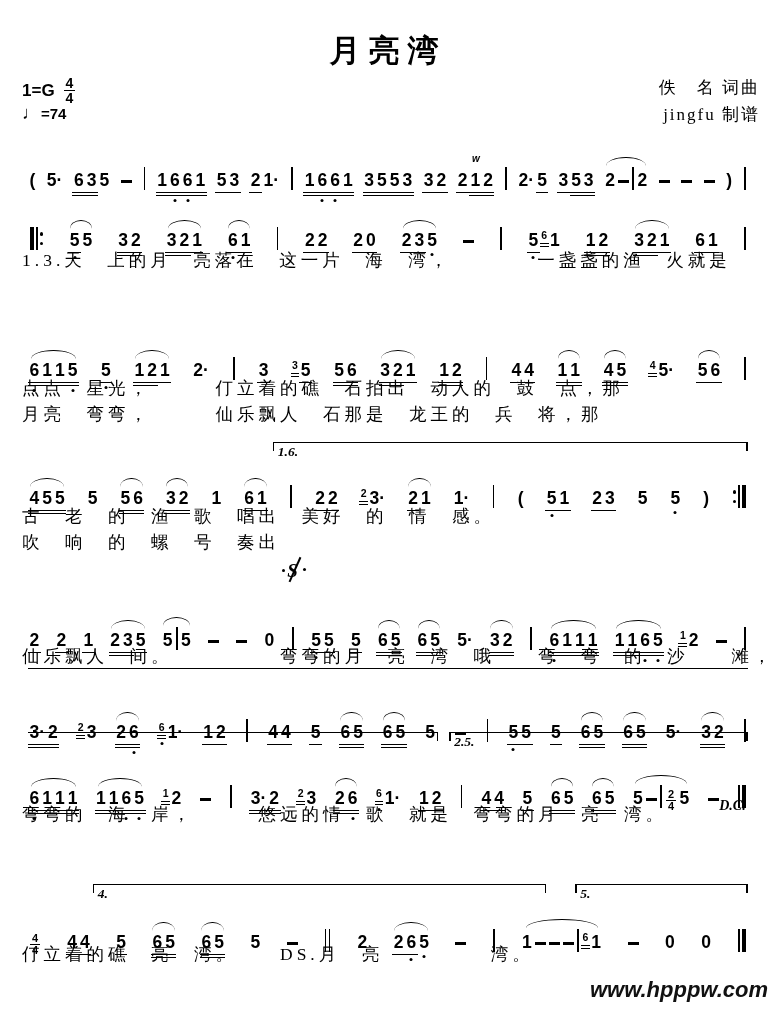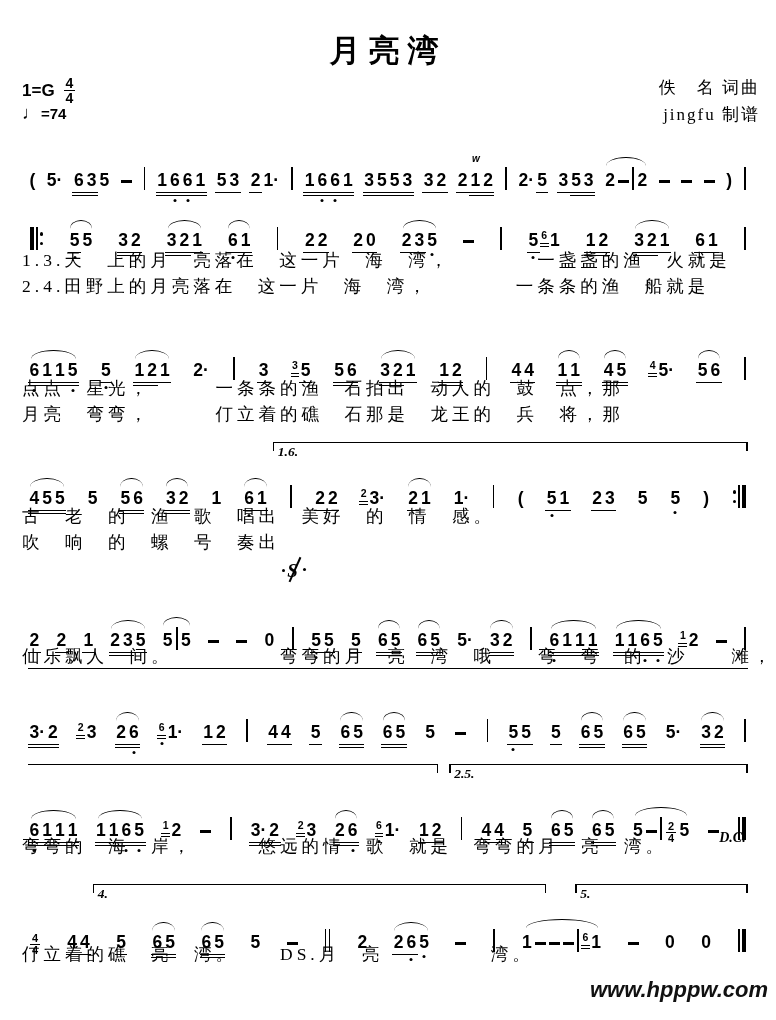--- a/index.html
+++ b/index.html
@@ -268,21 +268,20 @@
           <span class="tk">6<i class="ul" style="bottom: -3.2px;"></i><i class="ldot" style="bottom: -9.2px;"></i></span>
           <span class="tk">1<i class="ul" style="bottom: -3.2px;"></i></span>
         </span>
         <span class="grp">
           <span class="bar">
             <i class="bl"></i>
           </span>
         </span>
       </div>
       <div class="lyr" style="top: 48px;">1.3.天　上的月　亮落在　这一片　海　湾，　　　　一盏盏的渔　火就是</div>
-      <div class="lyr" style="top: 74px;">2.4.田野上的月亮落在　这一片　海　湾，　　　　一条条的渔　船就是</div>
     </div>
     <div class="sys" style="top: 330px;">
       <div class="notation">
         <span class="grp">
           <i class="arc"></i>
           <span class="tk">6<i class="ul" style="bottom: -3.2px;"></i><i class="ul" style="bottom: -6.4px;"></i><i class="ldot" style="bottom: -12.4px;"></i></span>
           <span class="tk">1<i class="ul" style="bottom: -3.2px;"></i><i class="ul" style="bottom: -6.4px;"></i></span>
           <span class="tk">1<i class="ul" style="bottom: -3.2px;"></i><i class="ul" style="bottom: -6.4px;"></i></span>
           <span class="tk">5<i class="ul" style="bottom: -3.2px;"></i><i class="ul" style="bottom: -6.4px;"></i><i class="ldot" style="bottom: -12.4px;"></i></span>
         </span>
@@ -351,22 +350,22 @@
           <i class="arc"></i>
           <span class="tk">5<i class="ul" style="bottom: -3.2px;"></i></span>
           <span class="tk">6<i class="ul" style="bottom: -3.2px;"></i></span>
         </span>
         <span class="grp">
           <span class="bar">
             <i class="bl"></i>
           </span>
         </span>
       </div>
-      <div class="lyr" style="top: 46px;">点点　星光，　　　一条条的渔　石拍出　动人的　鼓　点，那</div>
-      <div class="lyr" style="top: 72px;">月亮　弯弯，　　　仃立着的礁　石那是　龙王的　兵　将，那</div>
+      <div class="lyr" style="top: 46px;">点点　星光，　　　仃立着的礁　石拍出　动人的　鼓　点，那</div>
+      <div class="lyr" style="top: 72px;">月亮　弯弯，　　　仙乐飘人　石那是　龙王的　兵　将，那</div>
     </div>
     <div class="sys" style="top: 458px;">
       <div class="volta" style="left: 34%; width: 66%; top: -16px;">
         <i class="vt" style="left: 0px;"></i>
         <i class="vt" style="right: 0px;"></i>
         <span class="vl">1.6.</span>
       </div>
       <div class="notation">
         <span class="grp">
           <i class="arc"></i>
@@ -644,21 +643,21 @@
           <span class="tk">3<i class="ul" style="bottom: -3.2px;"></i><i class="ul" style="bottom: -6.4px;"></i></span>
           <span class="tk">2<i class="ul" style="bottom: -3.2px;"></i><i class="ul" style="bottom: -6.4px;"></i></span>
         </span>
         <span class="grp">
           <span class="bar">
             <i class="bl"></i>
           </span>
         </span>
       </div>
     </div>
-    <div class="sys" style="top: 790px;">
+    <div class="sys" style="top: 758px;">
       <div class="volta" style="left: 0%; width: 57%; top: -26px;">
         <i class="vt" style="right: 0px;"></i>
       </div>
       <div class="volta" style="left: 58.5%; width: 41.5%; top: -26px;">
         <i class="vt" style="left: 0px;"></i>
         <i class="vt" style="right: 0px;"></i>
         <span class="vl">2.5.</span>
       </div>
       <div class="mark dc" style="left: 96%; top: 40px;">D.C.</div>
       <div class="notation">

